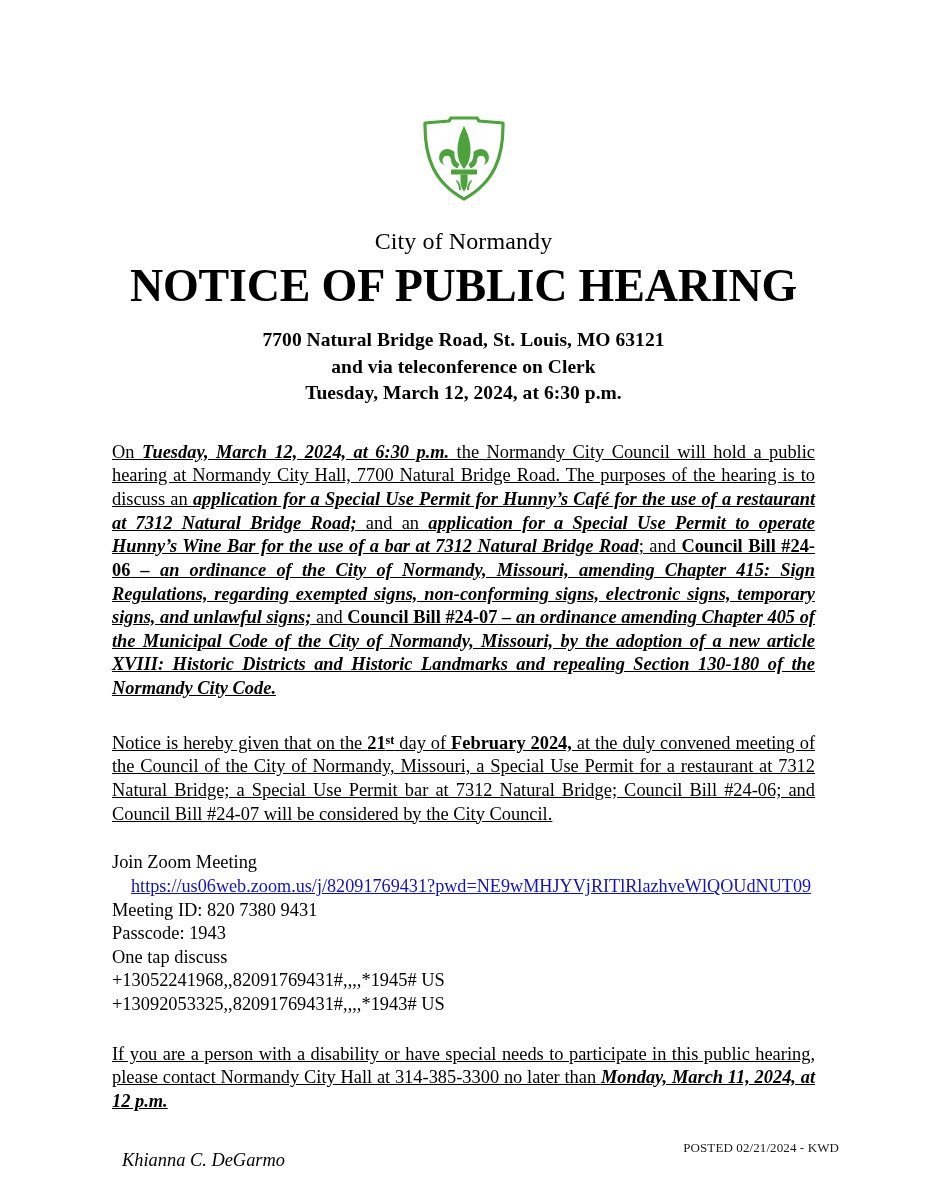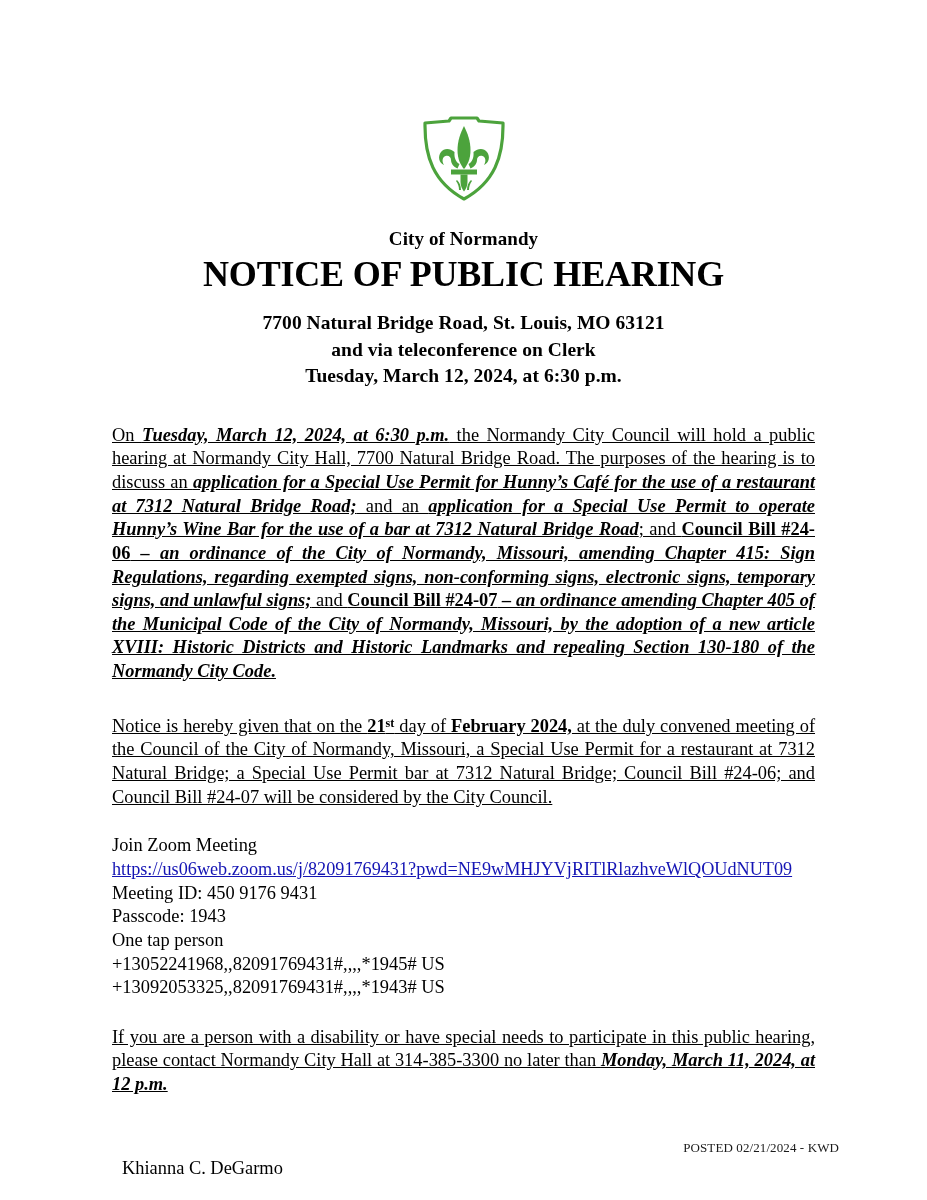--- a/index.html
+++ b/index.html
@@ -31,28 +31,28 @@
     justify-content: center;
   }
   .logo-wrap svg { display: block; }
 
   
   .header {
     text-align: center;
     margin-top: 24px;
   }
   .city-line {
-    font-weight: bold;
-    font-size: 19px;
+    font-weight: normal;
+    font-size: 24px;
     line-height: 1.15;
     letter-spacing: 0.1px;
   }
   .main-title {
     font-weight: bold;
-    font-size: 36px;
+    font-size: 46px;
     line-height: 1.12;
     letter-spacing: -0.2px;
     margin-top: 4px;
     white-space: nowrap;
   }
   .addr-line {
     font-weight: bold;
     font-size: 19.5px;
     line-height: 1.36;
     letter-spacing: 0.05px;
@@ -87,28 +87,30 @@
     font-size: 18.4px;
     line-height: 1.285;
   }
   .zoom-line { white-space: nowrap; }
   .zoom-link {
     color: #1414b4;
     text-decoration: underline;
     font-size: 18.2px;
     word-break: break-all;
     cursor: pointer;
+    margin-left: 19px;
   }
 
   
   .sig {
-    margin-top: 60px;
+    margin-top: 35px;
     padding-left: 10px;
     font-size: 18.4px;
     line-height: 1.30;
+    font-style: italic;
   }
 
   
   .footer {
     position: absolute;
     right: 88px;
     bottom: 44px;
     font-family: Liberation Serif, serif;
     font-size: 13px;
     letter-spacing: 0.1px;
@@ -177,23 +179,23 @@
 
     <div class="gap-1"></div>
 
     <p class="para"><span>Notice is hereby given that on the </span><span class="b">21</span><sup class="b">st</sup><span> day of </span><span class="b">February 2024,</span><span> at the duly convened meeting of the Council of the City of Normandy, Missouri, a Special Use Permit for a restaurant at 7312 Natural Bridge; a Special Use Permit bar at 7312 Natural Bridge; Council Bill #24-06; and Council Bill #24-07 will be considered by the City Council.</span></p>
 
     <div class="gap-2"></div>
 
     <div class="zoom-block">
       <div class="zoom-line">Join Zoom Meeting</div>
       <div><a class="zoom-link" href="#">https://us06web.zoom.us/j/82091769431?pwd=NE9wMHJYVjRITlRlazhveWlQOUdNUT09</a></div>
-      <div class="zoom-line">Meeting ID: 450 9176 9431</div>
+      <div class="zoom-line">Meeting ID: 820 7380 9431</div>
       <div class="zoom-line">Passcode: 1943</div>
-      <div class="zoom-line">One tap person</div>
+      <div class="zoom-line">One tap discuss</div>
       <div class="zoom-line">+13052241968,,82091769431#,,,,*1945# US</div>
       <div class="zoom-line">+13092053325,,82091769431#,,,,*1943# US</div>
     </div>
 
     <div class="gap-3"></div>
 
     <p class="para"><span>If you are a person with a disability or have special needs to participate in this public hearing, please contact Normandy City Hall at 314-385-3300 no later than </span><span class="bi">Monday, March 11, 2024, at 12 p.m.</span></p>
 
     <div class="sig">
       <div>Khianna C. DeGarmo</div>

